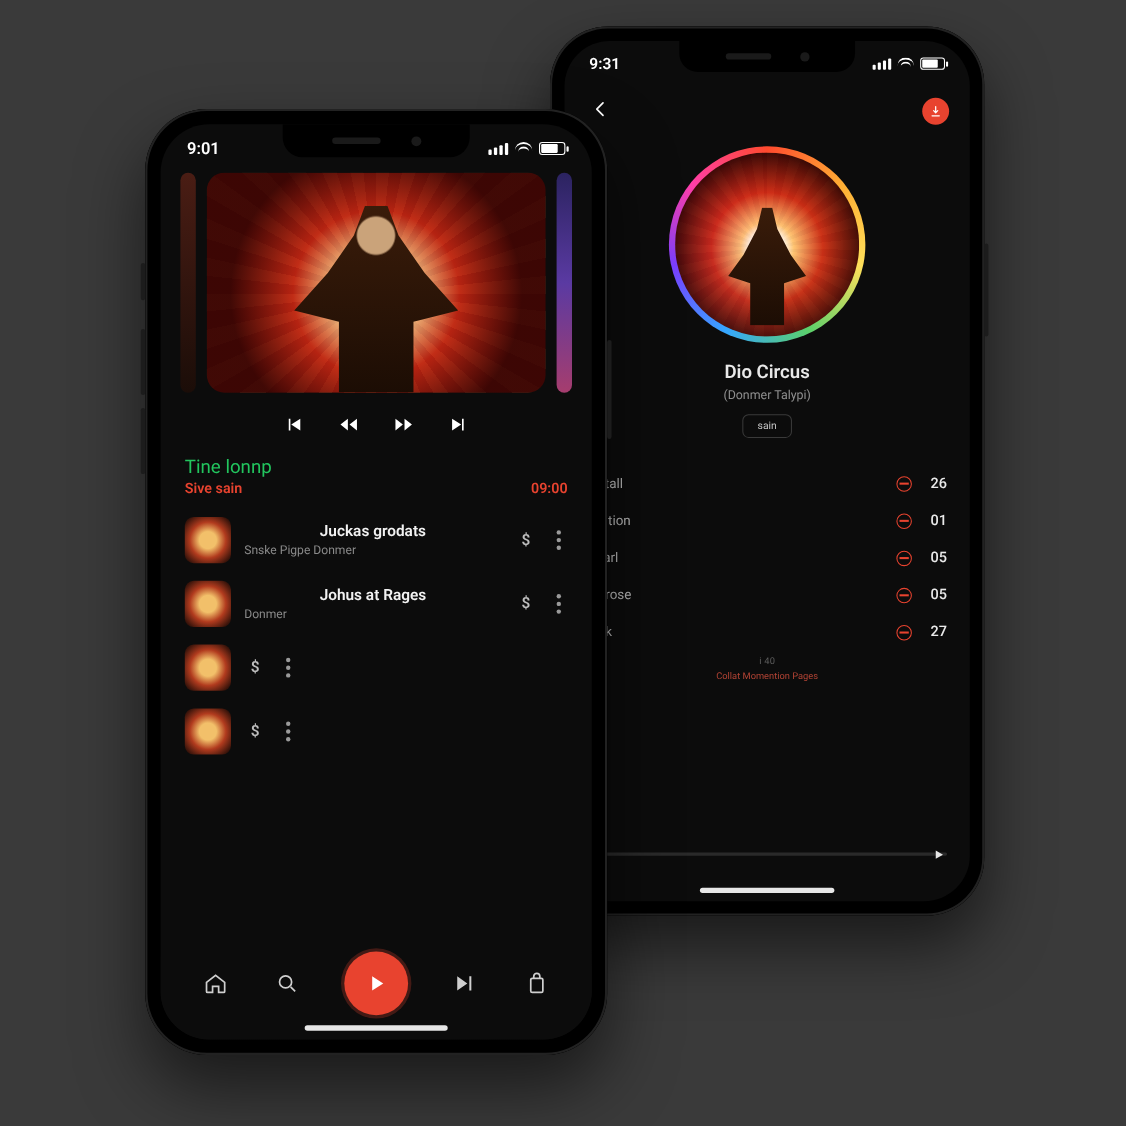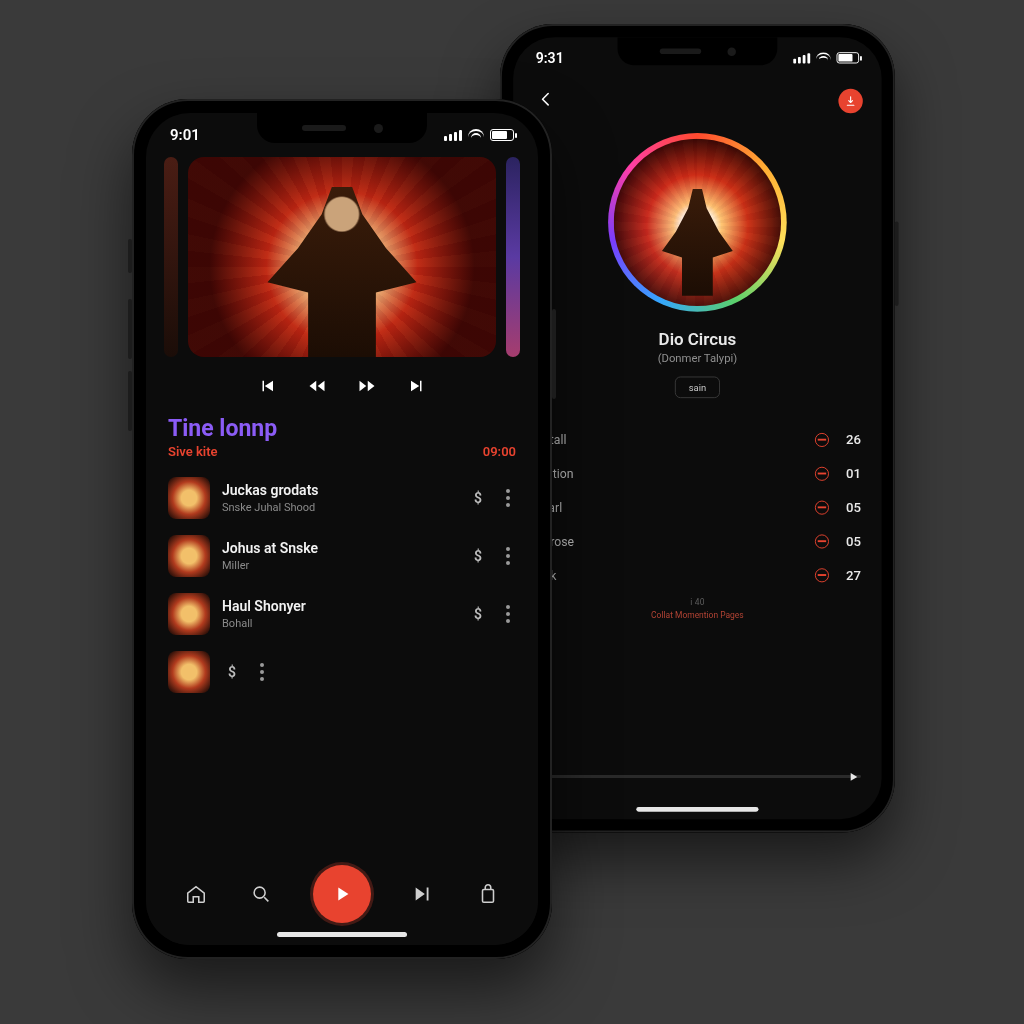--- a/index.html
+++ b/index.html
@@ -66,29 +66,29 @@
       radial-gradient(circle at 50% 16%,#caa37a 0 10%, transparent 11%),
       linear-gradient(#3a1c0a,#1c0d04);
     clip-path:polygon(44% 0,56% 0,62% 16%,76% 36%,94% 56%,70% 62%,70% 100%,30% 100%,30% 62%,6% 56%,24% 36%,38% 16%);
     border-radius:6px;}
   .hero-right{background:linear-gradient(180deg,#2b2360,#5a3aa2,#a63d6e);}
 
   .transport{display:flex;gap:24px;justify-content:center;padding:16px 0 8px;}
   .tbtn{width:26px;height:26px;display:flex;align-items:center;justify-content:center;color:#fff;cursor:pointer;}
   .tbtn svg{width:18px;height:18px;fill:#fff;}
 
-  .section-h{padding:8px 22px 2px;color:#8b5cf6;font-size:23px;font-weight:700;}
+  .section-h{padding:8px 22px 2px;color:#22c55e;font-size:17px;font-weight:400;}
   .subline{display:flex;justify-content:space-between;padding:0 22px 10px;color:#e8432f;font-size:13px;font-weight:600;}
 
   .list{padding:0 14px;}
   .row{display:flex;align-items:center;gap:12px;padding:8px 8px;border-radius:10px;}
   .thumb{width:42px;height:42px;border-radius:8px;flex:0 0 42px;
     background:radial-gradient(circle at 50% 50%, #f2c06a 0 26%, #b13b1e 55%, #2a0f08 90%);}
   .row .txt{flex:1;min-width:0;}
-  .row .txt .t{color:#f2f2f2;font-size:14px;font-weight:600;line-height:1.2;}
+  .row .txt .t{color:#f2f2f2;font-size:14px;font-weight:600;line-height:1.2;text-align:center;}
   .row .txt .s{color:#8a8a8a;font-size:11px;margin-top:2px;}
   .dollar{color:#bdbdbd;font-size:14px;font-weight:600;padding:0 6px;}
   .kebab{display:flex;flex-direction:column;gap:3px;padding:6px 6px;cursor:pointer;}
   .kebab span{width:4px;height:4px;background:#9a9a9a;border-radius:50%;}
 
   .bottom-bar-a{position:absolute;left:0;right:0;bottom:0;height:86px;display:flex;align-items:center;justify-content:space-around;padding:0 18px 16px;background:linear-gradient(180deg,rgba(12,12,12,0),#0c0c0c 30%);}
   .bicon{width:26px;height:26px;color:#cfcfcf;display:flex;align-items:center;justify-content:center;cursor:pointer;}
   .bicon svg{width:22px;height:22px;stroke:#cfcfcf;fill:none;stroke-width:1.7;}
   .play-fab{width:58px;height:58px;border-radius:50%;background:#e8432f;display:flex;align-items:center;justify-content:center;box-shadow:0 0 0 3px rgba(232,67,47,.25);cursor:pointer;}
   .play-fab svg{width:22px;height:22px;fill:#fff;}
@@ -293,73 +293,69 @@
           </div>
         <div class="tbtn">
             <svg viewBox="0 0 24 24">
               <path d="M16 5h2v14h-2zM4 5v14l11-7z"></path>
             </svg>
           </div>
       </div>
 
       <div class="section-h">Tine lonnp</div>
       <div class="subline">
-        <span>Sive kite</span>
+        <span>Sive sain</span>
         <span>09:00</span>
       </div>
 
       <div class="list">
         <div class="row">
           <div class="thumb"></div>
           <div class="txt">
             <div class="t">Juckas grodats</div>
-            <div class="s">Snske Juhal Shood</div>
+            <div class="s">Snske Pigpe Donmer</div>
           </div>
           <div class="dollar">$</div>
           <div class="kebab">
               <span></span>
               <span></span>
               <span></span>
             </div>
         </div>
         <div class="row">
           <div class="thumb"></div>
           <div class="txt">
-            <div class="t">Johus at Snske</div>
-            <div class="s">Miller</div>
-          </div>
-          <div class="dollar">$</div>
-          <div class="kebab">
-              <span></span>
-              <span></span>
-              <span></span>
-            </div>
-        </div>
-        <div class="row">
-          <div class="thumb"></div>
-          <div class="txt">
-            <div class="t">Haul Shonyer</div>
-            <div class="s">Bohall</div>
+            <div class="t">Johus at Rages</div>
+            <div class="s">Donmer</div>
           </div>
           <div class="dollar">$</div>
           <div class="kebab">
               <span></span>
               <span></span>
               <span></span>
             </div>
         </div>
         <div class="row">
           <div class="thumb"></div>
           <div class="dollar">$</div>
           <div class="kebab">
               <span></span>
               <span></span>
               <span></span>
             </div>
         </div>
+        <div class="row">
+          <div class="thumb"></div>
+          <div class="dollar">$</div>
+          <div class="kebab">
+              <span></span>
+              <span></span>
+              <span></span>
+            </div>
+        </div>
       </div>
 
       <div class="bottom-bar-a">
         <div class="bicon">
           <svg viewBox="0 0 24 24">
               <path d="M3 11l9-7 9 7v9a1 1 0 0 1-1 1h-5v-6H9v6H4a1 1 0 0 1-1-1z"></path>
             </svg>
         </div>
         <div class="bicon">
           <svg viewBox="0 0 24 24">

